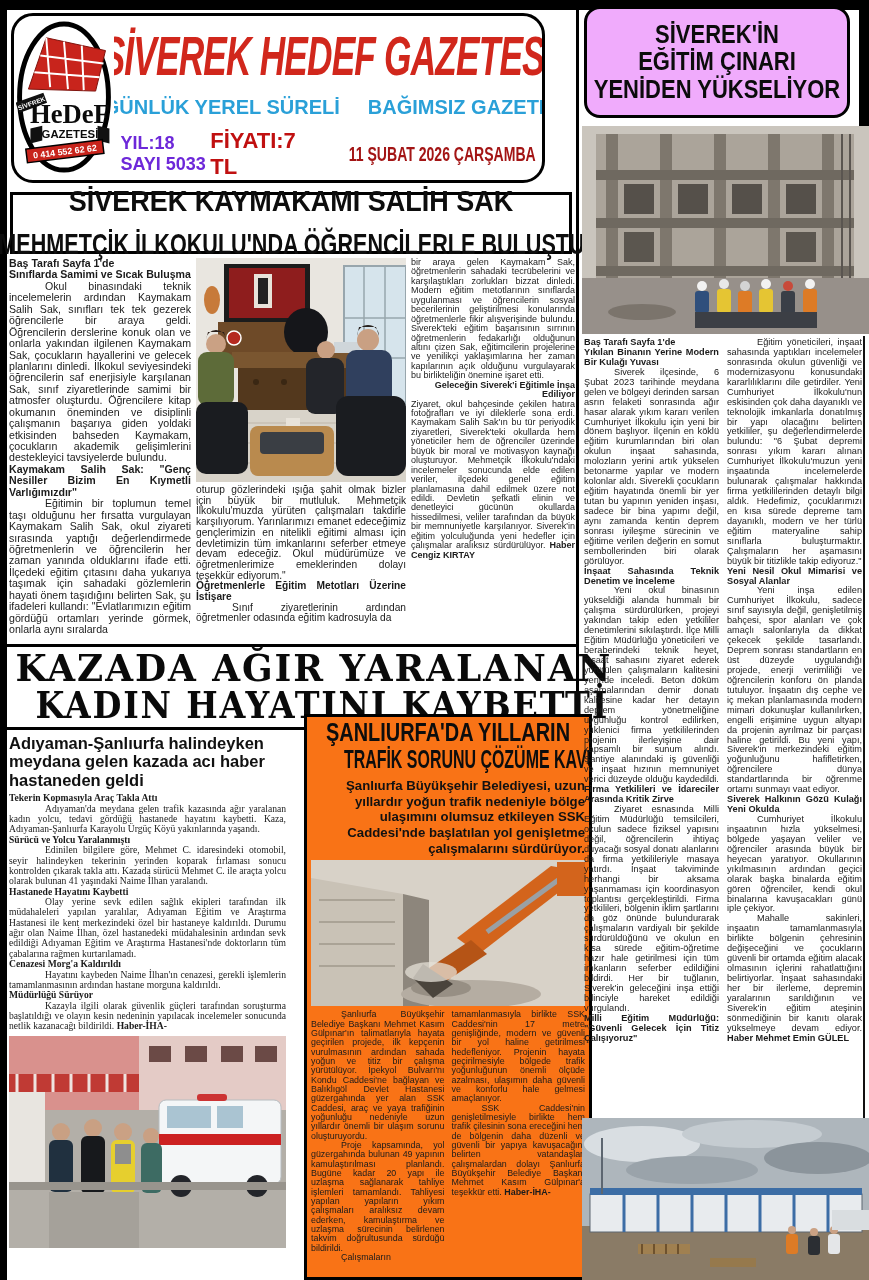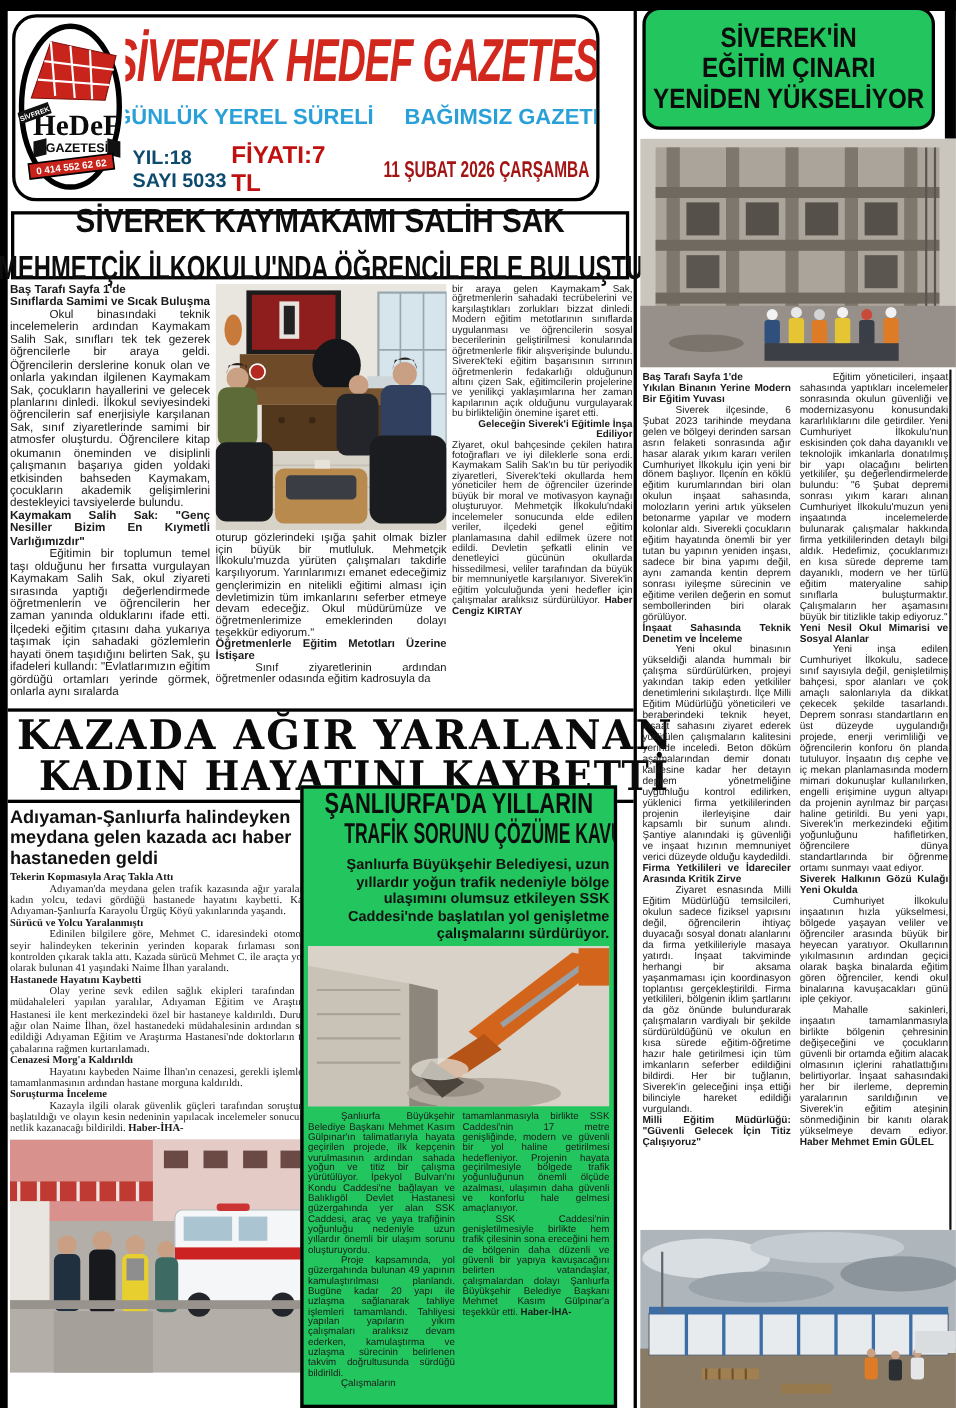--- a/index.html
+++ b/index.html
@@ -11,21 +11,21 @@
   .masthead{left:11px;top:13px;width:534px;height:170px;border:3px solid #000;border-radius:22px;
             display:flex;box-sizing:border-box;background:#fff;}
   .logo-wrap{width:100px;position:relative;flex:none;}
   .logo-svg{position:absolute;left:2px;top:2px;width:96px;height:158px;}
   .mast-right{flex:1;display:flex;flex-direction:column;align-items:center;padding-top:10px;overflow:hidden;}
   .paper-title{white-space:nowrap;font-size:43px;font-weight:bold;font-style:italic;color:#d1271c;
                transform:scale(0.82,1.28);transform-origin:center;letter-spacing:-1px;margin-top:6px;}
   .mast-rule{width:94%;height:3px;background:#111;margin:10px 0 5px;}
   .mast-sub{white-space:nowrap;font-size:20px;font-weight:bold;color:#2aa0d8;display:flex;gap:28px;}
   .mast-info{width:97%;display:flex;justify-content:space-between;align-items:center;margin-top:9px;font-weight:bold;}
-  .yil{font-size:18px;color:#0c4a6e;}
+  .yil{font-size:18px;color:#6d28d9;}
   .fiyat{font-size:22px;color:#c01010;}
   .tarih{font-size:18px;color:#a31515;transform:scale(0.78,1.15);transform-origin:right center;white-space:nowrap;}
   
   .main-hbox{left:10px;top:192px;width:562px;height:62px;border:3px solid #000;box-sizing:border-box;
              display:flex;flex-direction:column;align-items:center;justify-content:center;background:#fff;gap:15px;}
   .hline{white-space:nowrap;font-weight:bold;color:#0d0d0d;line-height:1.02;}
   .mh1{font-size:27px;transform:scale(1,1.12);}
   .mh2{font-size:27px;transform:scale(0.8,1.12);}
   .main-cols{left:9px;top:258px;width:566px;height:386px;display:flex;overflow:hidden;}
   .mcol{text-align:justify;}
@@ -45,35 +45,35 @@
             font-weight:bold;color:#0a0a0a;line-height:1.0;}
   .ah1{white-space:nowrap;font-size:37px;letter-spacing:2px;transform:scale(0.97,1);display:block;}
   .ah2{white-space:nowrap;font-size:37px;letter-spacing:2px;transform:scale(0.9,1);display:block;}
   .acc-rule{position:absolute;left:0;top:77px;width:100%;height:3px;background:#000;}
   .acc-left{position:absolute;left:2px;top:84px;width:277px;height:546px;overflow:hidden;}
   .acc-lead{font-size:16.5px;font-weight:bold;line-height:1.12;margin:0 0 4px;color:#111;}
   .acc-body{font-size:9.6px;line-height:1.08;text-align:justify;}
   .acc-body p{margin:0;font-family:Liberation Serif, serif;}
   .amb-photo{width:277px;height:212px;margin-top:4px;}
   
-  .traffic-box{position:absolute;left:266px;top:64px;width:288px;height:566px;border:3px solid #000;
-               box-sizing:border-box;padding:3px 4px;overflow:hidden;background:#22c55e;}
+  .traffic-box{position:absolute;left:297px;top:64px;width:288px;height:566px;border:3px solid #000;
+               box-sizing:border-box;padding:3px 4px;overflow:hidden;background:#f97316;}
   .tr-head{text-align:center;font-weight:bold;line-height:1.15;color:#0d0d0d;}
   .th1{white-space:nowrap;font-size:21px;transform:scale(0.95,1.25);display:block;}
   .th2{white-space:nowrap;font-size:21px;transform:scale(0.76,1.25);display:block;margin-top:3px;}
   .tr-lead{font-size:13.2px;font-weight:bold;line-height:1.18;text-align:right;margin:7px 0 4px;color:#111;}
   .exc-photo{width:274px;height:146px;margin:0 auto;}
   .tr-cols{display:flex;gap:7px;margin-top:4px;height:286px;overflow:hidden;}
   .tr-col{width:134px;font-size:8.9px;line-height:1.05;text-align:justify;}
   .tr-col p{margin:0;}
   
   .right-strip{left:580px;top:0;width:289px;height:1280px;}
   .corner-black{position:absolute;right:0;top:0;width:10px;height:126px;background:#000;}
   .edu-box{position:absolute;left:4px;top:6px;width:266px;height:112px;border:3px solid #000;border-radius:16px;
-           box-sizing:border-box;display:flex;flex-direction:column;align-items:center;justify-content:center;background:#22c55e;}
+           box-sizing:border-box;display:flex;flex-direction:column;align-items:center;justify-content:center;background:#f0abfc;}
   .eh{white-space:nowrap;font-weight:bold;font-size:22px;line-height:1.25;transform:scale(1,1.15);color:#0c0c0c;}
   .edu-photo{position:absolute;left:2px;top:126px;width:287px;height:208px;}
   .edu-cols{position:absolute;left:4px;top:338px;width:279px;height:776px;display:flex;gap:8px;overflow:hidden;}
   .edu-col{width:135px;font-size:9.2px;line-height:1.08;text-align:justify;}
   .edu-col p{margin:0;}
   .strip-line{position:absolute;left:283px;top:336px;width:2px;height:782px;background:#111;}
   .cont-photo{position:absolute;left:2px;top:1118px;width:287px;height:162px;}
   .ind2{text-indent:30px;}
 </style>
 </head>
@@ -193,21 +193,21 @@
       <p class="acc-lead">Adıyaman-Şanlıurfa halindeyken meydana gelen kazada acı haber hastaneden geldi</p>
       <div class="acc-body">
         <p class="sh">Tekerin Kopmasıyla Araç Takla Attı</p>
         <p class="ind">Adıyaman'da meydana gelen trafik kazasında ağır yaralanan kadın yolcu, tedavi gördüğü hastanede hayatını kaybetti. Kaza, Adıyaman-Şanlıurfa Karayolu Ürgüç Köyü yakınlarında yaşandı.</p>
         <p class="sh">Sürücü ve Yolcu Yaralanmıştı</p>
         <p class="ind">Edinilen bilgilere göre, Mehmet C. idaresindeki otomobil, seyir halindeyken tekerinin yerinden koparak fırlaması sonucu kontrolden çıkarak takla attı. Kazada sürücü Mehmet C. ile araçta yolcu olarak bulunan 41 yaşındaki Naime İlhan yaralandı.</p>
         <p class="sh">Hastanede Hayatını Kaybetti</p>
         <p class="ind">Olay yerine sevk edilen sağlık ekipleri tarafından ilk müdahaleleri yapılan yaralılar, Adıyaman Eğitim ve Araştırma Hastanesi ile kent merkezindeki özel bir hastaneye kaldırıldı. Durumu ağır olan Naime İlhan, özel hastanedeki müdahalesinin ardından sevk edildiği Adıyaman Eğitim ve Araştırma Hastanesi'nde doktorların tüm çabalarına rağmen kurtarılamadı.</p>
         <p class="sh">Cenazesi Morg'a Kaldırıldı</p>
         <p class="ind">Hayatını kaybeden Naime İlhan'ın cenazesi, gerekli işlemlerin tamamlanmasının ardından hastane morguna kaldırıldı.</p>
-        <p class="sh">Soruşturma İnceleme</p>
+        <p class="sh">Müdürlüğü Sürüyor</p>
         <p class="ind"><span>Kazayla ilgili olarak güvenlik güçleri tarafından soruşturma başlatıldığı ve olayın kesin nedeninin yapılacak incelemeler sonucunda netlik kazanacağı bildirildi.</span> <b class="byl">Haber-İHA-</b></p>
       </div>
       <svg class="photo amb-photo" viewBox="0 0 277 212" preserveAspectRatio="none">
         <rect width="277" height="212" fill="#b3afa8"></rect>
         <rect x="0" y="0" width="277" height="74" fill="#d9918d"></rect>
         <rect x="130" y="0" width="147" height="74" fill="#e4cbc6"></rect>
         <rect x="0" y="38" width="130" height="18" fill="#c03a34"></rect>
         <path d="M8 38 V56 M26 38 V56 M44 38 V56 M62 38 V56 M80 38 V56 M98 38 V56 M116 38 V56" stroke="#efe3df" stroke-width="3"></path>
         <rect x="140" y="10" width="22" height="16" fill="#6b4a46"></rect>
           <rect x="176" y="10" width="22" height="16" fill="#6b4a46"></rect>
@@ -308,21 +308,21 @@
       <circle cx="206" cy="160" r="5" fill="#c84a3a"></circle>
         <rect x="199" y="165" width="14" height="23" rx="3" fill="#3a3f47"></rect>
       <circle cx="228" cy="158" r="5" fill="#f2f2f2"></circle>
         <rect x="221" y="163" width="14" height="24" rx="3" fill="#dd7b26"></rect>
       <rect x="113" y="186" width="122" height="16" fill="#3c3f45"></rect>
     </svg>
 
     <div class="edu-cols">
       <div class="edu-col">
         <p class="sh">Baş Tarafı Sayfa 1'de</p>
-        <p class="sh">Yıkılan Binanın Yerine Modern Bir Eğitim Yuvası</p>
+        <p class="sh">Yıkılan Binanın Yerine Modern Bir Kulağı Yuvası</p>
         <p class="ind2">Siverek ilçesinde, 6 Şubat 2023 tarihinde meydana gelen ve bölgeyi derinden sarsan asrın felaketi sonrasında ağır hasar alarak yıkım kararı verilen Cumhuriyet İlkokulu için yeni bir dönem başlıyor. İlçenin en köklü eğitim kurumlarından biri olan okulun inşaat sahasında, molozların yerini artık yükselen betonarme yapılar ve modern kolonlar aldı. Siverekli çocukların eğitim hayatında önemli bir yer tutan bu yapının yeniden inşası, sadece bir bina yapımı değil, aynı zamanda kentin deprem sonrası iyileşme sürecinin ve eğitime verilen değerin en somut sembollerinden biri olarak görülüyor.</p>
         <p class="sh">İnşaat Sahasında Teknik Denetim ve İnceleme</p>
         <p class="ind2">Yeni okul binasının yükseldiği alanda hummalı bir çalışma sürdürülürken, projeyi yakından takip eden yetkililer denetimlerini sıkılaştırdı. İlçe Milli Eğitim Müdürlüğü yöneticileri ve beraberindeki teknik heyet, inşaat sahasını ziyaret ederek yürütülen çalışmaların kalitesini yerinde inceledi. Beton döküm aşamalarından demir donatı kalitesine kadar her detayın deprem yönetmeliğine uygunluğu kontrol edilirken, yüklenici firma yetkililerinden projenin ilerleyişine dair kapsamlı bir sunum alındı. Şantiye alanındaki iş güvenliği ve inşaat hızının memnuniyet verici düzeyde olduğu kaydedildi.</p>
         <p class="sh">Firma Yetkilileri ve İdareciler Arasında Kritik Zirve</p>
         <p class="ind2">Ziyaret esnasında Milli Eğitim Müdürlüğü temsilcileri, okulun sadece fiziksel yapısını değil, öğrencilerin ihtiyaç duyacağı sosyal donatı alanlarını da firma yetkilileriyle masaya yatırdı. İnşaat takviminde herhangi bir aksama yaşanmaması için koordinasyon toplantısı gerçekleştirildi. Firma yetkilileri, bölgenin iklim şartlarını da göz önünde bulundurarak çalışmaların vardiyalı bir şekilde sürdürüldüğünü ve okulun en kısa sürede eğitim-öğretime hazır hale getirilmesi için tüm imkanların seferber edildiğini bildirdi. Her bir tuğlanın, Siverek'in geleceğini inşa ettiği bilinciyle hareket edildiği vurgulandı.</p>
         <p class="sh">Milli Eğitim Müdürlüğü: "Güvenli Gelecek İçin Titiz Çalışıyoruz"</p>
       </div>
       <div class="edu-col">
         <p class="ind2">Eğitim yöneticileri, inşaat sahasında yaptıkları incelemeler sonrasında okulun güvenliği ve modernizasyonu konusundaki kararlılıklarını dile getirdiler. Yeni Cumhuriyet İlkokulu'nun eskisinden çok daha dayanıklı ve teknolojik imkanlarla donatılmış bir yapı olacağını belirten yetkililer, şu değerlendirmelerde bulundu: "6 Şubat depremi sonrası yıkım kararı alınan Cumhuriyet İlkokulu'muzun yeni inşaatında incelemelerde bulunarak çalışmalar hakkında firma yetkililerinden detaylı bilgi aldık. Hedefimiz, çocuklarımızı en kısa sürede depreme tam dayanıklı, modern ve her türlü eğitim materyaline sahip sınıflarla buluşturmaktır. Çalışmaların her aşamasını büyük bir titizlikle takip ediyoruz."</p>
         <p class="sh">Yeni Nesil Okul Mimarisi ve Sosyal Alanlar</p>

